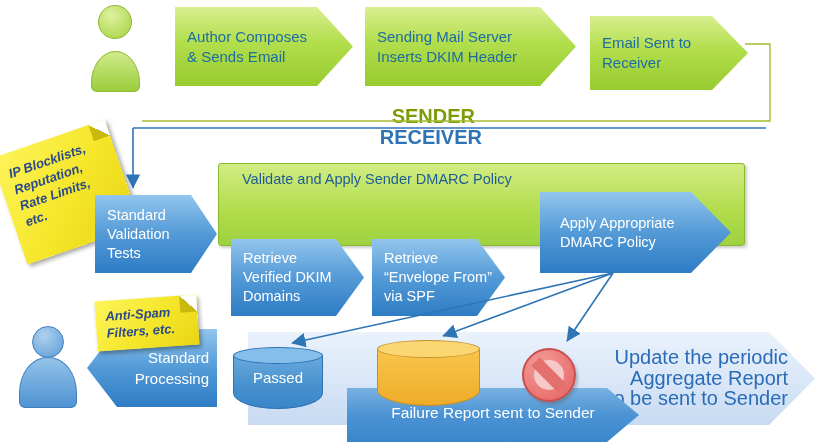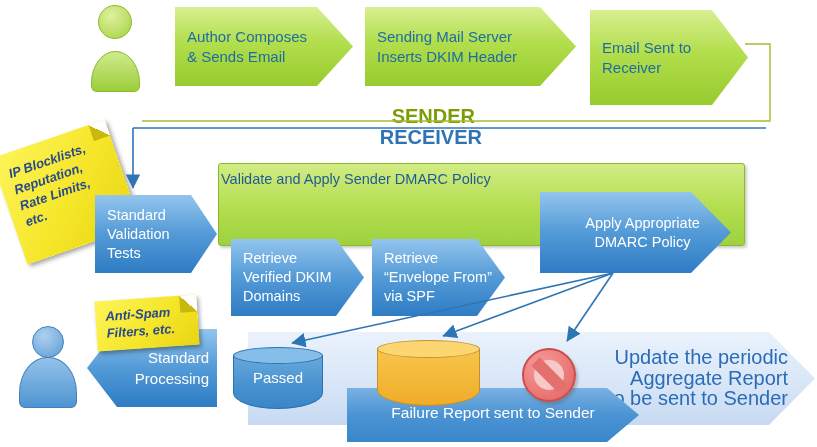--- a/index.html
+++ b/index.html
@@ -111,21 +111,21 @@
   <div class="g-body abs" style="left:91px;top:51px;width:47px;height:39px;"></div>
 
   <div class="chev g-chev tip36" style="left:365px;top:7px;width:211px;height:79px;padding-left:12px;box-sizing:border-box;">
     <span class="ml">Sending Mail Server
 Inserts DKIM Header</span>
   </div>
   <div class="chev g-chev tip36" style="left:175px;top:7px;width:178px;height:79px;padding-left:12px;box-sizing:border-box;">
     <span class="ml">Author Composes
 &amp; Sends Email</span>
   </div>
-  <div class="chev g-chev tip36" style="left:590px;top:10px;width:158px;height:95px;padding-left:12px;box-sizing:border-box;">
+  <div class="chev g-chev tip36" style="left:590px;top:16px;width:158px;height:74px;padding-left:12px;box-sizing:border-box;">
     <span class="ml">Email Sent to
 Receiver</span>
   </div>
 
   <div class="sec-label" style="left:330px;top:105px;width:145px;color:#7d9b04;">SENDER</div>
   <div class="sec-label" style="left:330px;top:126px;width:152px;color:#2e74b5;">RECEIVER</div>
 
   <div class="note" style="left:6px;top:136px;width:120px;height:112px;transform:rotate(-19deg);padding:12px 0 0 12px;box-sizing:border-box;">
     <div class="fold"></div>
     <span class="ml">IP Blocklists,
@@ -134,33 +134,33 @@
 etc.</span>
   </div>
 
   <div class="chev b-chev tip26" style="left:95px;top:195px;width:122px;height:78px;padding-left:12px;box-sizing:border-box;">
     <span class="ml">Standard
 Validation
 Tests</span>
   </div>
 
   <div class="policy-box">
-    <div style="padding:7px 0 0 2px;">Validate and Apply Sender DMARC Policy</div>
+    <div style="padding:7px 0 0 23px;">Validate and Apply Sender DMARC Policy</div>
   </div>
   <div class="chev b-chev tip28" style="left:231px;top:195px;width:133px;height:77px;padding-left:12px;box-sizing:border-box;">
     <span class="ml">Retrieve
 Verified DKIM
 Domains</span>
   </div>
   <div class="chev b-chev tip28" style="left:372px;top:195px;width:133px;height:77px;padding-left:12px;box-sizing:border-box;">
     <span class="ml">Retrieve
 “Envelope From”
 via SPF</span>
   </div>
-  <div class="chev b-chev tip40" style="left:540px;top:192px;width:191px;height:81px;padding-left:14px;box-sizing:border-box;text-align:center;">
+  <div class="chev b-chev tip40" style="left:540px;top:192px;width:191px;height:81px;padding-left:20px;box-sizing:border-box;">
     <span class="ml">Apply Appropriate
 DMARC Policy</span>
   </div>
 
   <div class="container-arrow"></div>
   <div class="agg-text ml">Update the periodic
 Aggregate Report
 to be sent to Sender</div>
 
   <div class="failure-arrow">

